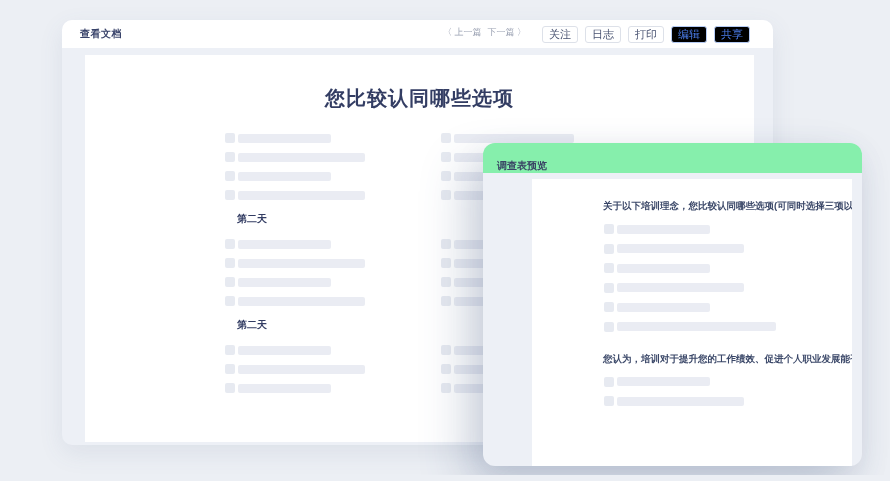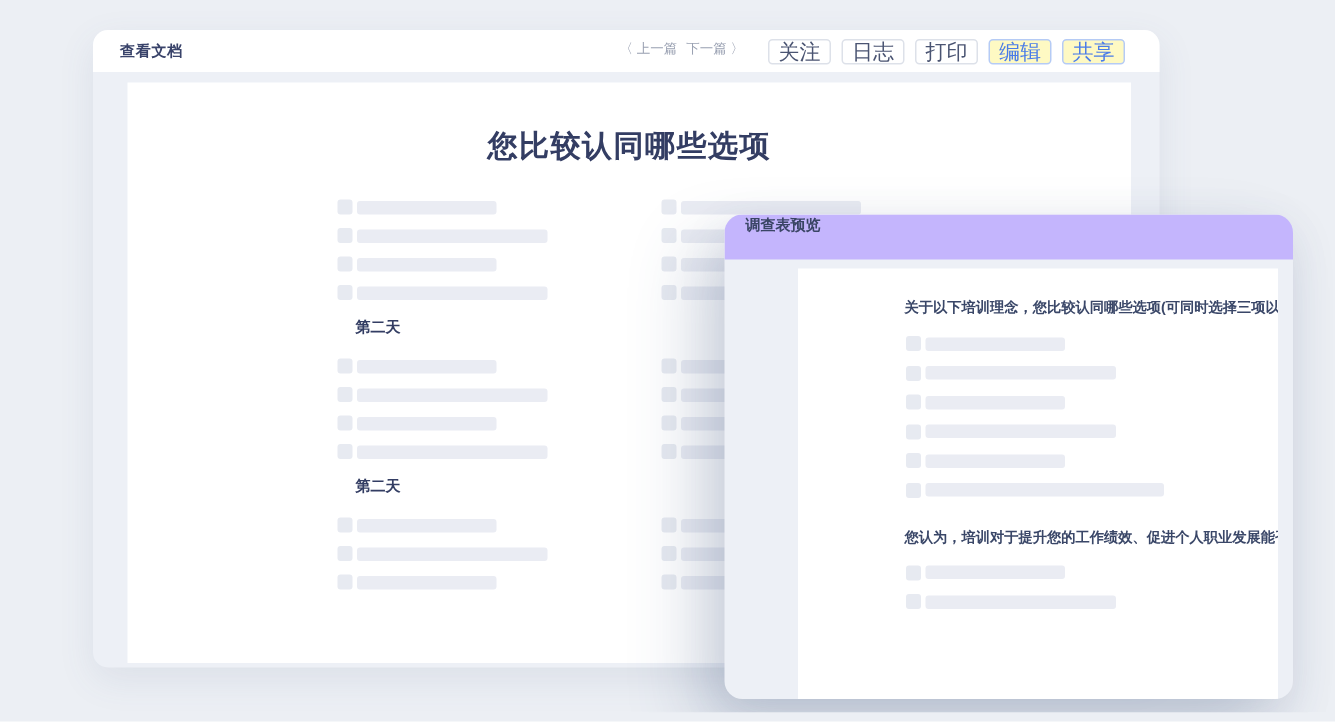--- a/index.html
+++ b/index.html
@@ -8,41 +8,41 @@
 
   
   .viewer-window{position:absolute;left:62px;top:20px;width:711px;height:425px;
     background:#edf0f6;border-radius:10px;box-shadow:0 8px 24px rgba(76,96,138,.10);z-index:1;}
   .viewer-header{height:28px;background:#fff;border-radius:10px 10px 0 0;
     display:flex;align-items:center;justify-content:space-between;padding:0 23px 0 18px;box-sizing:border-box;}
   .viewer-title{font-size:10px;font-weight:700;color:#39436a;letter-spacing:.5px;}
   .toolbar{display:flex;align-items:flex-start;}
   .nav-link{font-size:9px;color:#9aa1b2;cursor:pointer;}
   .nav-link + .nav-link{margin-left:6px;}
-  .btn{font-size:14px;line-height:11px;color:#4a5472;background:#fff;border:1px solid #dde1e9;
+  .btn{font-size:11px;line-height:11px;color:#4a5472;background:#fff;border:1px solid #dde1e9;
     border-radius:3px;padding:2px 6px;margin-left:7px;cursor:pointer;font-family:inherit;}
-  .btn.primary{color:#4a7ce8;border-color:#b5cbf5;background:#fef9c3;}
+  .btn.primary{color:#4a7ce8;border-color:#b5cbf5;background:#000000;}
   .btn:first-of-type{margin-left:16px;}
   .viewer-body{position:relative;height:397px;}
   .doc-paper{position:absolute;left:23px;top:7px;width:669px;height:387px;background:#fff;overflow:hidden;}
   .doc-title{margin:30px 0 22px;text-align:center;font-size:20px;line-height:26px;
     font-weight:700;color:#333d63;letter-spacing:1px;}
   #doc-sections{padding-left:140px;}
   .doc-section{margin-bottom:11px;}
   .sec-heading{font-size:10px;font-weight:700;color:#333d63;line-height:15px;margin-bottom:13px;padding-left:12px;}
   .rowline{display:grid;grid-template-columns:216px 1fr;margin-bottom:9px;}
   .srow{display:flex;align-items:center;height:10px;}
   .sq{width:10px;height:10px;background:#e7eaf1;border-radius:2px;flex:none;}
   .bar{height:9px;background:#eaecf3;border-radius:2px;margin-left:3px;}
 
   
   .survey-window{position:absolute;left:483px;top:143px;width:379px;height:323px;
     background:#edf0f6;border-radius:12px;overflow:hidden;z-index:2;
     box-shadow:-20px 20px 45px rgba(66,86,126,.22),0 10px 30px rgba(66,86,126,.12);}
-  .survey-header{height:30px;background:#c4b5fd;display:flex;align-items:flex-start;
+  .survey-header{height:30px;background:#86efac;display:flex;align-items:flex-end;
     padding:0 14px;box-sizing:border-box;}
   .survey-header-title{font-size:10px;font-weight:600;color:#3a4565;}
   .survey-body{position:relative;height:293px;}
   .survey-paper{position:absolute;left:49px;top:6px;right:10px;bottom:0;background:#fff;overflow:hidden;}
   .survey-title{margin:26px 0 0 123px;font-size:22px;line-height:30px;font-weight:700;
     color:#333d63;letter-spacing:1.5px;white-space:nowrap;}
   .question{margin:20px 0 0 71px;font-size:9.5px;line-height:13px;font-weight:600;
     color:#3a4768;white-space:nowrap;}
   .opts{margin-top:12px;}
   .orow{display:flex;align-items:center;height:10px;margin:0 0 9.5px 72px;}

